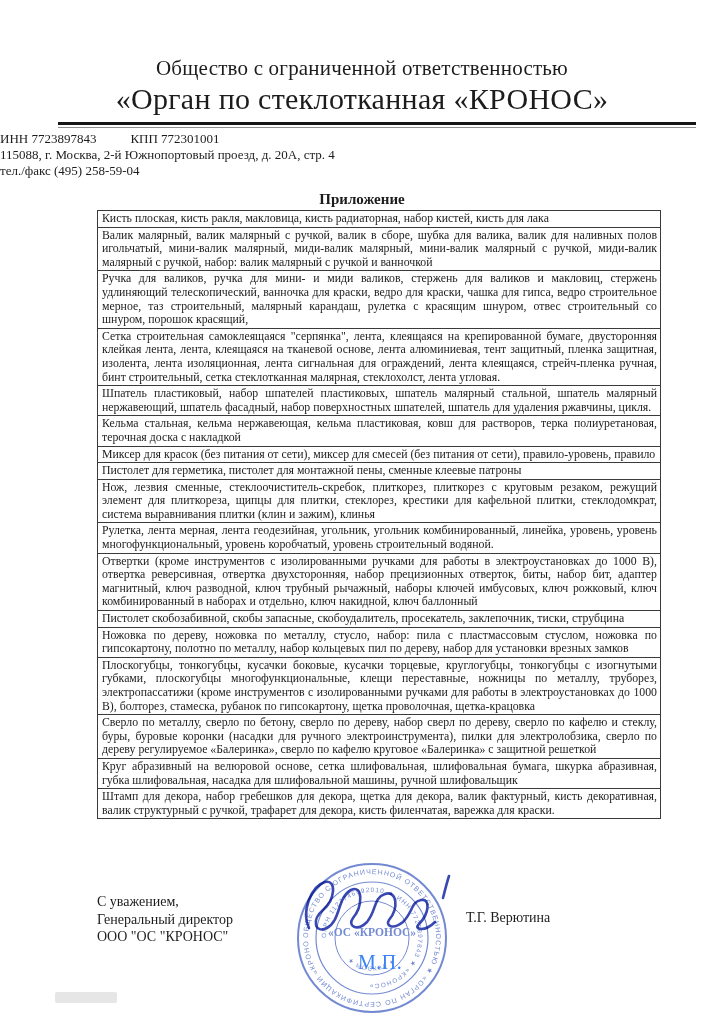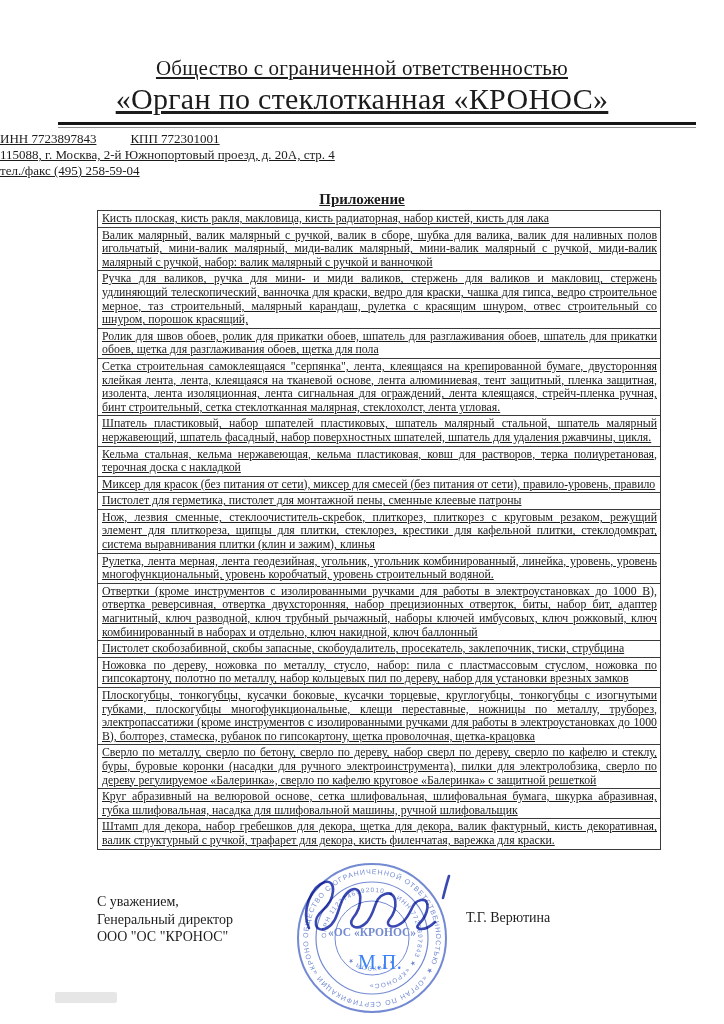--- a/index.html
+++ b/index.html
@@ -1,20 +1,20 @@
 <!DOCTYPE html>
 <html lang="ru"><head>
 <meta charset="utf-8">
 <style>
   html,body{margin:0;padding:0;}
   body{
     width:724px;height:1024px;background:#ffffff;overflow:hidden;
     font-family:"Liberation Serif","DejaVu Serif",serif;color:#1c1c1c;
   }
-  .page{position:relative;width:724px;height:1024px;background:#ffffff;text-decoration:underline;}
+  .page{position:relative;width:724px;height:1024px;background:#ffffff;}
   .title1{
     padding-top:56px;text-align:center;font-size:21px;letter-spacing:.2px;
   }
   .title2{
     text-align:center;font-size:30px;letter-spacing:.3px;margin-top:1px;
   }
   .divider{margin:6px 0 3px 58px;width:638px;}
   .divider .thick{height:3px;background:#161616;}
   .divider .thin{height:1px;background:#8f8f8f;margin-top:2px;}
   .info{
@@ -72,21 +72,20 @@
   </div>
   <div class="info">115088, г. Москва, 2-й Южнопортовый проезд, д. 20А, стр. 4</div>
   <div class="info">тел./факс (495) 258-59-04</div>
 
   <div class="appendix">Приложение</div>
 
   <div class="ptable">
     <div class="trow">Кисть плоская, кисть ракля, макловица, кисть радиаторная, набор кистей, кисть для лака</div>
     <div class="trow">Валик малярный, валик малярный с ручкой, валик в сборе, шубка для валика, валик для наливных полов игольчатый, мини-валик малярный, миди-валик малярный, мини-валик малярный с ручкой, миди-валик малярный с ручкой, набор: валик малярный с ручкой и ванночкой</div>
     <div class="trow">Ручка для валиков, ручка для мини- и миди валиков, стержень для валиков и макловиц, стержень удлиняющий телескопический, ванночка для краски, ведро для краски, чашка для гипса, ведро строительное мерное, таз строительный, малярный карандаш, рулетка с красящим шнуром, отвес строительный со шнуром, порошок красящий,</div>
-    <div class="trow">Ролик для швов обоев, ролик для прикатки обоев, шпатель для разглаживания обоев, шпатель для прикатки обоев, щетка для разглаживания обоев, щетка для пола</div>
     <div class="trow">Сетка строительная самоклеящаяся "серпянка", лента, клеящаяся на крепированной бумаге, двусторонняя клейкая лента, лента, клеящаяся на тканевой основе, лента алюминиевая, тент защитный, пленка защитная, изолента, лента изоляционная, лента сигнальная для ограждений, лента клеящаяся, стрейч-пленка ручная, бинт строительный, сетка стеклотканная малярная, стеклохолст, лента угловая.</div>
     <div class="trow">Шпатель пластиковый, набор шпателей пластиковых, шпатель малярный стальной, шпатель малярный нержавеющий, шпатель фасадный, набор поверхностных шпателей, шпатель для удаления ржавчины, цикля.</div>
     <div class="trow">Кельма стальная, кельма нержавеющая, кельма пластиковая, ковш для растворов, терка полиуретановая, терочная доска с накладкой</div>
     <div class="trow">Миксер для красок (без питания от сети), миксер для смесей (без питания от сети), правило-уровень, правило</div>
     <div class="trow">Пистолет для герметика, пистолет для монтажной пены, сменные клеевые патроны</div>
     <div class="trow">Нож, лезвия сменные, стеклоочиститель-скребок, плиткорез, плиткорез с круговым резаком, режущий элемент для плиткореза, щипцы для плитки, стеклорез, крестики для кафельной плитки, стеклодомкрат, система выравнивания плитки (клин и зажим), клинья</div>
     <div class="trow">Рулетка, лента мерная, лента геодезийная, угольник, угольник комбинированный, линейка, уровень, уровень многофункциональный, уровень коробчатый, уровень строительный водяной.</div>
     <div class="trow">Отвертки (кроме инструментов с изолированными ручками для работы в электроустановках до 1000 В), отвертка реверсивная, отвертка двухсторонняя, набор прецизионных отверток, биты, набор бит, адаптер магнитный, ключ разводной, ключ трубный рычажный, наборы ключей имбусовых, ключ рожковый, ключ комбинированный в наборах и отдельно, ключ накидной, ключ баллонный</div>
     <div class="trow">Пистолет скобозабивной, скобы запасные, скобоудалитель, просекатель, заклепочник, тиски, струбцина</div>
     <div class="trow">Ножовка по дереву, ножовка по металлу, стусло, набор: пила с пластмассовым стуслом, ножовка по гипсокартону, полотно по металлу, набор кольцевых пил по дереву, набор для установки врезных замков</div>

